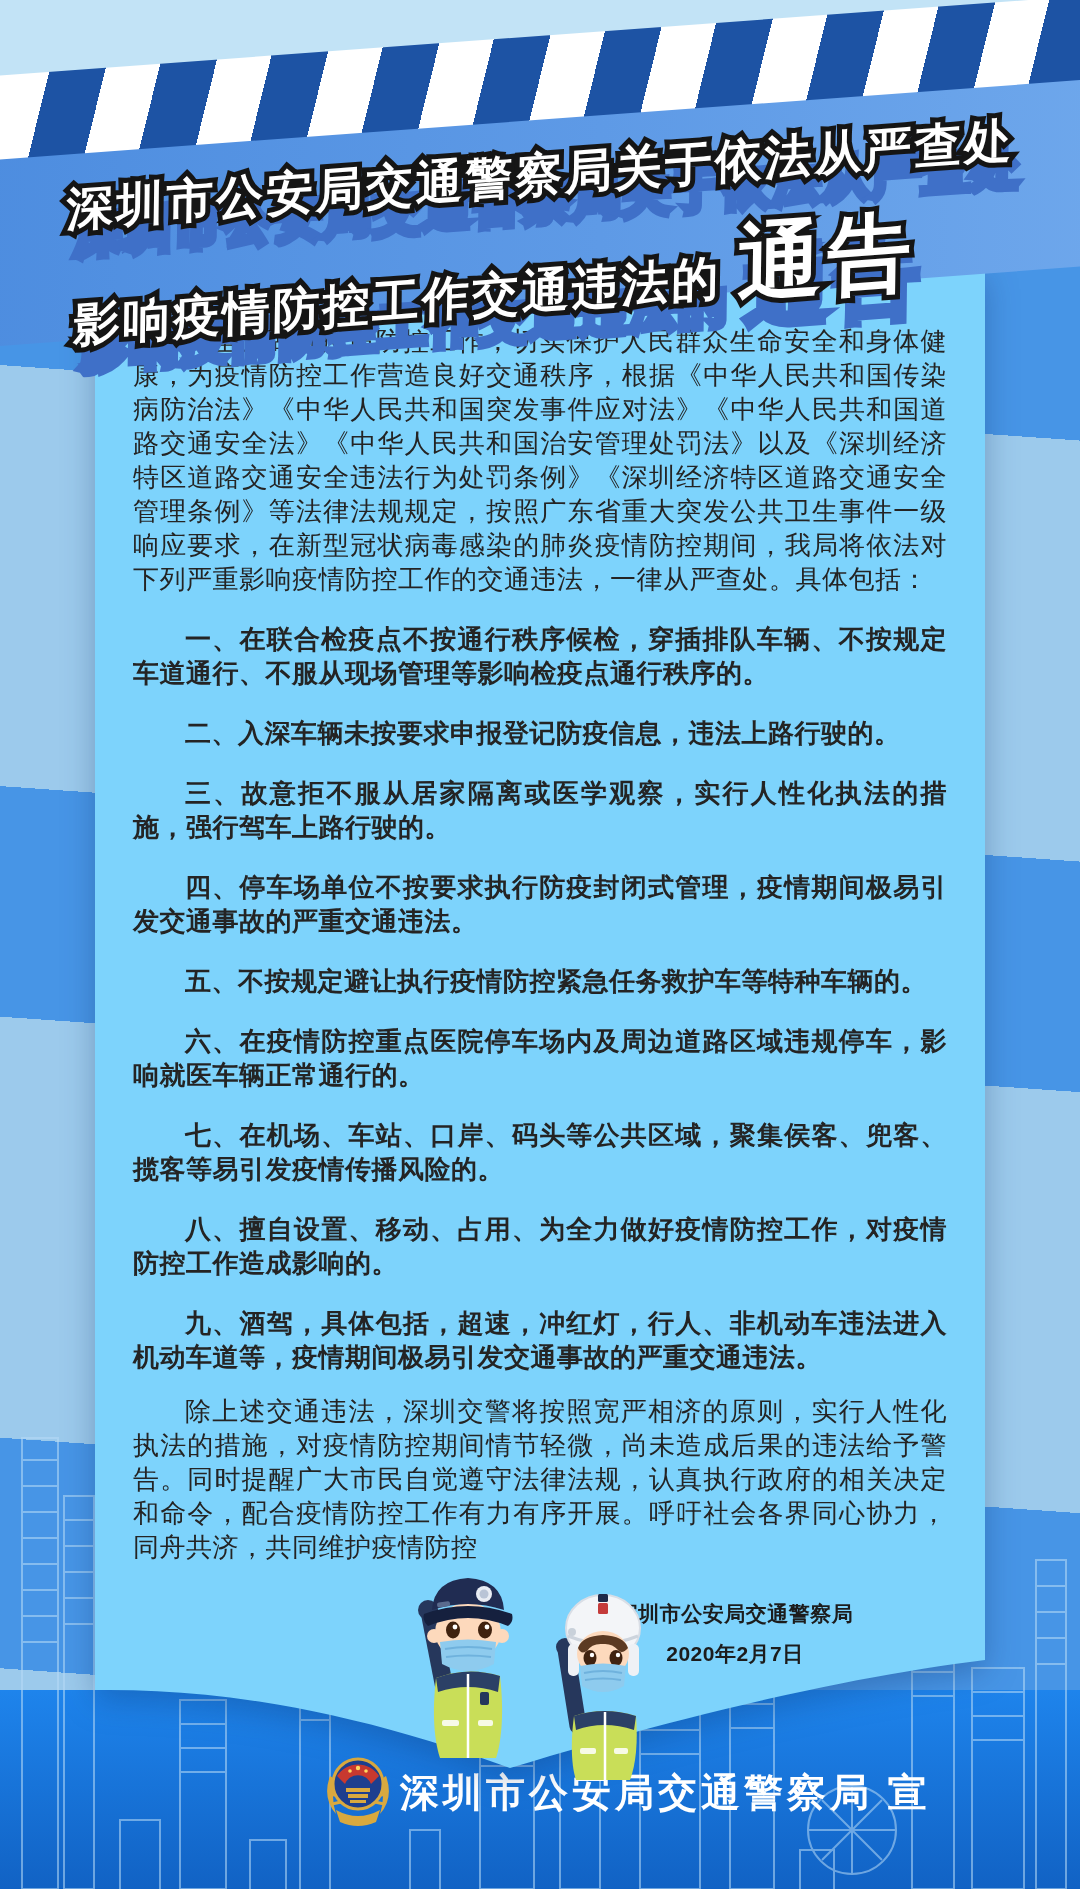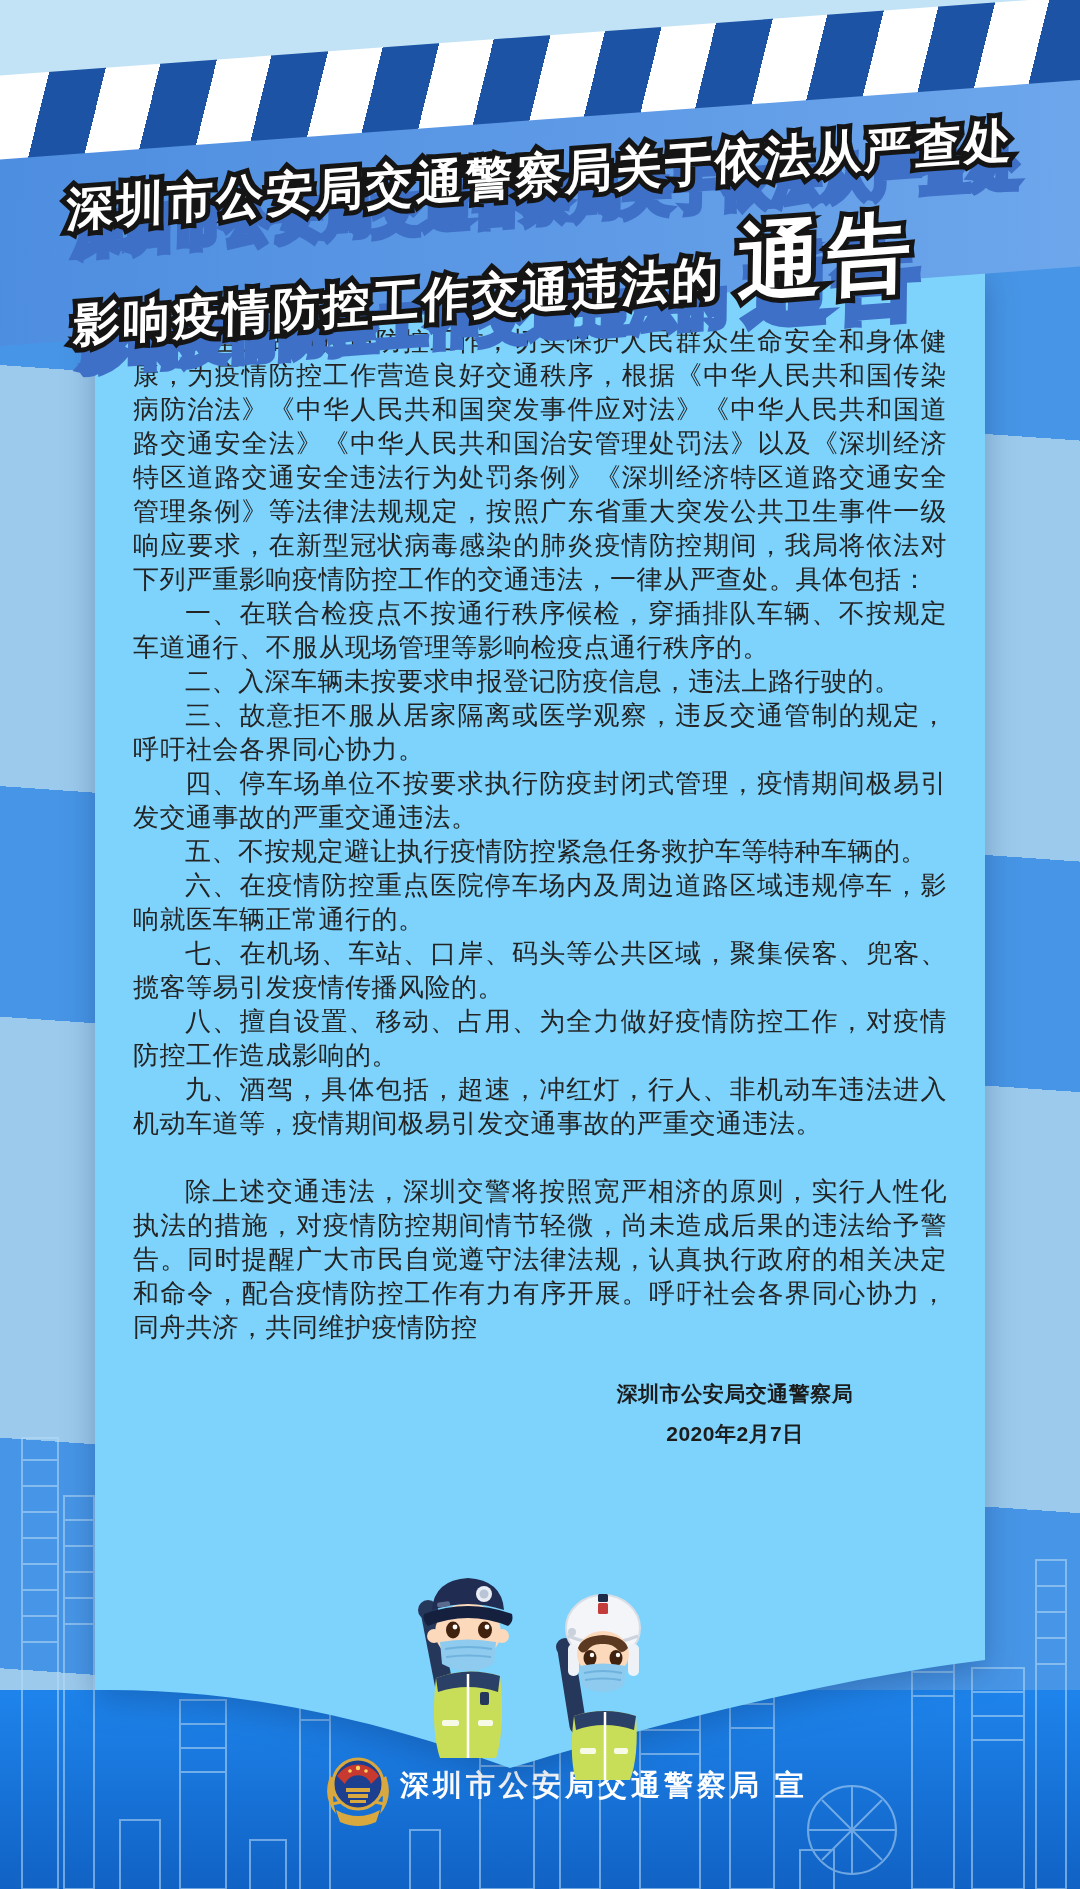--- a/index.html
+++ b/index.html
@@ -32,28 +32,28 @@
   .layer.ghost{color:#3f70c8;-webkit-text-stroke:8px #3f70c8;z-index:1;
      transform:translate(8px,26px);}
   
   .card-wrap{position:absolute;left:95px;top:268px;width:890px;height:1540px;z-index:10;
      filter:drop-shadow(0 10px 16px rgba(10,40,90,.30));}
   .card{width:890px;height:1540px;background:#7dd3fc;overflow:hidden;
      clip-path:path('M0 0 H890 V1392 C760 1408 600 1444 415 1500 C262 1444 128 1420 0 1422 Z');}
   .card-inner{padding:56px 38px 0 38px;color:#242424;font-size:26px;line-height:34px;
      text-align:justify;letter-spacing:.5px;}
   .card-inner p{margin:0;text-indent:2em;}
-  .card-inner p.item{font-weight:400;}
-  .card-inner p.closing{margin-top:34px;}
+  .card-inner p.item{font-weight:700;margin-top:26px;}
+  .card-inner p.closing{margin-top:20px;}
   .signature{margin:30px 42px 0 auto;width:340px;text-align:center;
      font-weight:700;font-size:21px;line-height:40px;color:#1c1c1c;}
   
   .emblem{position:absolute;left:320px;top:1746px;z-index:6;}
   .footer-text{position:absolute;left:400px;top:1766px;z-index:6;color:#ffffff;
-     font-size:29px;font-weight:600;letter-spacing:4px;}
+     font-size:39px;font-weight:600;letter-spacing:4px;}
   .officers{position:absolute;left:382px;top:1550px;z-index:30;}
 </style>
 </head>
 <body>
 
 <div class="page">
 
   <div class="bg-sky"></div>
   <div class="bg-stripes"></div>
   <div class="footer-band"></div>
@@ -87,21 +87,21 @@
       <path d="M120 489 V420 h40 v69 M250 489 V440 h36 v49 M410 489 V430 h30 v59 M800 489 V450 h34 v39"></path>
     </g>
   </svg>
 
   <div class="card-wrap">
     <div class="card">
       <div class="card-inner">
         <p class="intro">为全力做好疫情防控工作，切实保护人民群众生命安全和身体健康，为疫情防控工作营造良好交通秩序，根据《中华人民共和国传染病防治法》《中华人民共和国突发事件应对法》《中华人民共和国道路交通安全法》《中华人民共和国治安管理处罚法》以及《深圳经济特区道路交通安全违法行为处罚条例》《深圳经济特区道路交通安全管理条例》等法律法规规定，按照广东省重大突发公共卫生事件一级响应要求，在新型冠状病毒感染的肺炎疫情防控期间，我局将依法对下列严重影响疫情防控工作的交通违法，一律从严查处。具体包括：</p>
         <p class="item">一、在联合检疫点不按通行秩序候检，穿插排队车辆、不按规定车道通行、不服从现场管理等影响检疫点通行秩序的。</p>
         <p class="item">二、入深车辆未按要求申报登记防疫信息，违法上路行驶的。</p>
-        <p class="item">三、故意拒不服从居家隔离或医学观察，违反交通管制的规定，呼吁社会各界同心协力。</p>
+        <p class="item">三、故意拒不服从居家隔离或医学观察，实行人性化执法的措施，强行驾车上路行驶的。</p>
         <p class="item">四、停车场单位不按要求执行防疫封闭式管理，疫情期间极易引发交通事故的严重交通违法。</p>
         <p class="item">五、不按规定避让执行疫情防控紧急任务救护车等特种车辆的。</p>
         <p class="item">六、在疫情防控重点医院停车场内及周边道路区域违规停车，影响就医车辆正常通行的。</p>
         <p class="item">七、在机场、车站、口岸、码头等公共区域，聚集侯客、兜客、揽客等易引发疫情传播风险的。</p>
         <p class="item">八、擅自设置、移动、占用、为全力做好疫情防控工作，对疫情防控工作造成影响的。</p>
         <p class="item">九、酒驾，具体包括，超速，冲红灯，行人、非机动车违法进入机动车道等，疫情期间极易引发交通事故的严重交通违法。</p>
         <p class="closing">除上述交通违法，深圳交警将按照宽严相济的原则，实行人性化执法的措施，对疫情防控期间情节轻微，尚未造成后果的违法给予警告。同时提醒广大市民自觉遵守法律法规，认真执行政府的相关决定和命令，配合疫情防控工作有力有序开展。呼吁社会各界同心协力，同舟共济，共同维护疫情防控</p>
         <div class="signature">
           <div>深圳市公安局交通警察局</div>
           <div>2020年2月7日</div>

